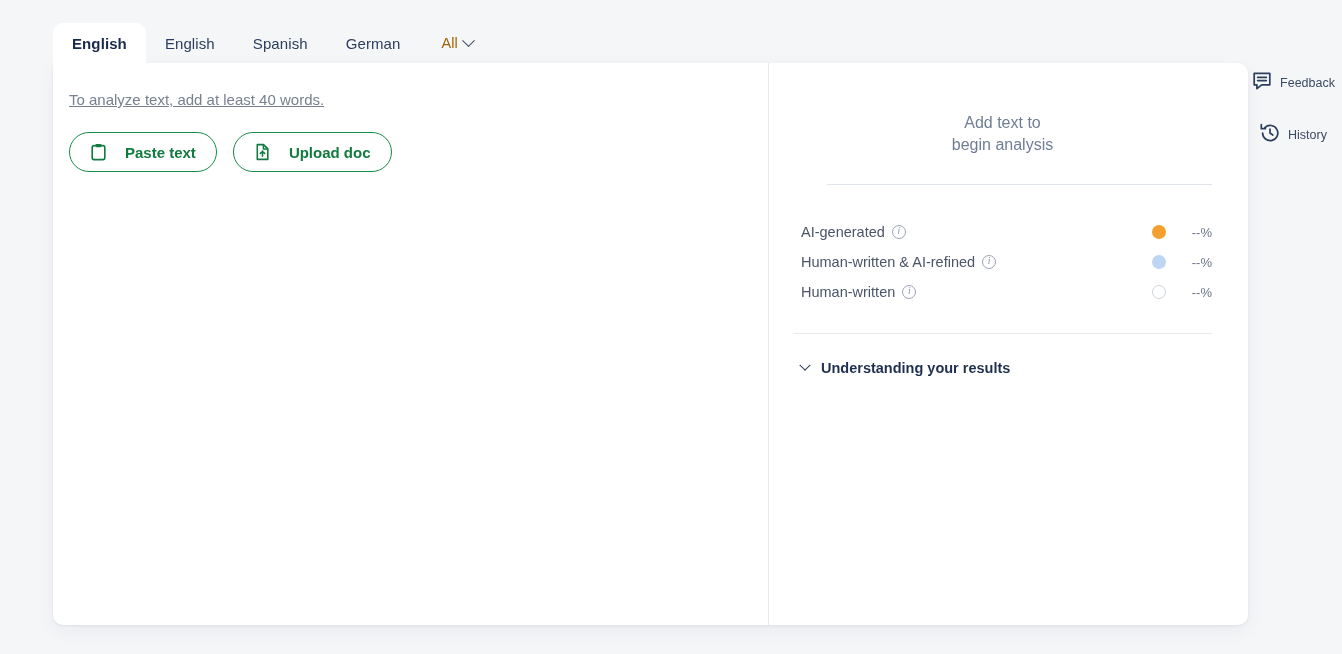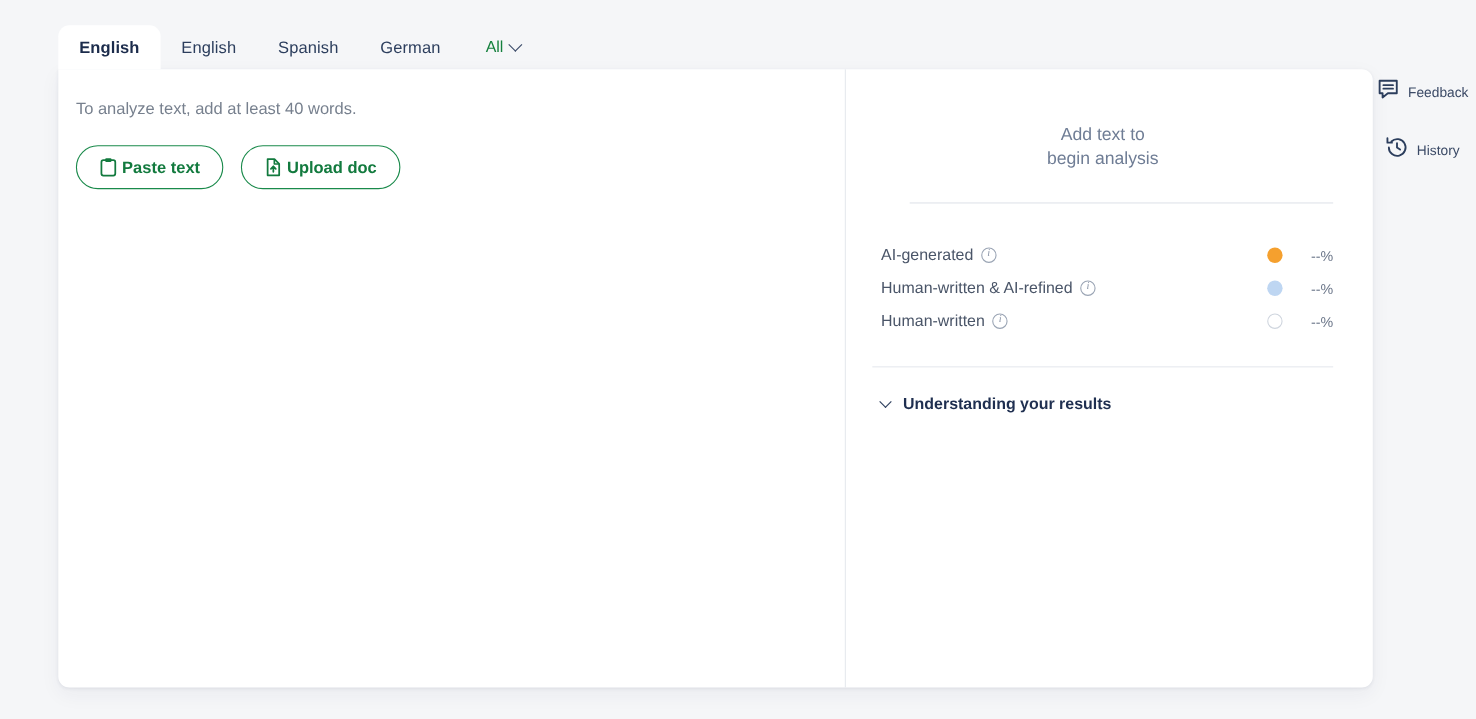--- a/index.html
+++ b/index.html
@@ -50,21 +50,21 @@
     font-weight: 600;
     color: #1b2b4b;
   }
 
   .tab-all {
     display: flex;
     align-items: center;
     gap: 6px;
     padding: 0 14px 0 22px;
     font-size: 14.5px;
-    color: #15803d;
+    color: #a16207;
     cursor: pointer;
   }
 
   .chev {
     display: inline-block;
     width: 9px;
     height: 9px;
     border-right: 1.6px solid #3a4a68;
     border-bottom: 1.6px solid #3a4a68;
     transform: rotate(45deg) translate(-2px, -2px);
@@ -88,32 +88,33 @@
     width: 716px;
     border-right: 1px solid #e6e9ee;
     padding: 28px 0 0 16px;
   }
 
   .hint {
     font-size: 15px;
     color: #77808e;
     margin: 0 0 0 0;
     padding-left: 0;
+    text-decoration: underline;
   }
 
   .actions {
     display: flex;
     gap: 16px;
     margin-top: 24px;
   }
 
   .pill-btn {
     display: inline-flex;
     align-items: center;
-    gap: 4px;
+    gap: 18px;
     height: 40px;
     padding: 0 20px;
     border: 1.6px solid #1a8a4b;
     border-radius: 22px;
     background: #fff;
     color: #127a3e;
     font-size: 15px;
     font-weight: 700;
     font-family: "Liberation Sans", sans-serif;
     cursor: pointer;

